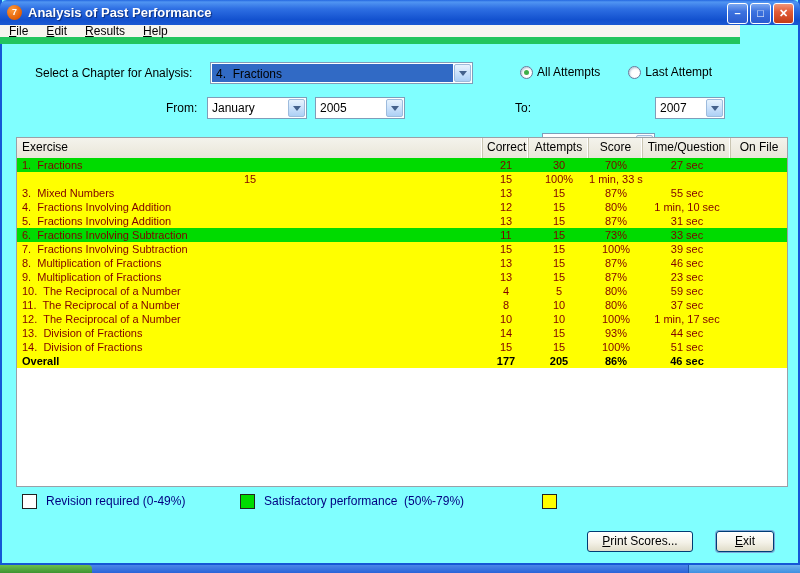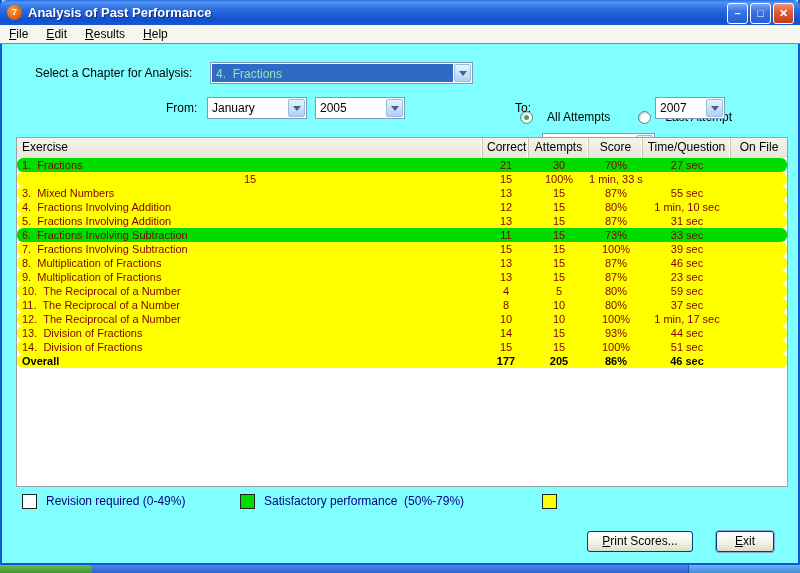--- a/index.html
+++ b/index.html
@@ -17,55 +17,55 @@
               background:radial-gradient(circle at 35% 30%,#FF9A3C,#E05A00 75%);
               color:#fff; font-size:9px; font-weight:bold; text-align:center; line-height:15px; }
   .title-text { color:#fff; font-weight:bold; font-size:13px; margin-left:6px;
                 text-shadow:1px 1px 1px #0A2C7A; }
   .win-btns { position:absolute; right:6px; top:3px; display:flex; gap:2px; }
   .win-btn { width:21px; height:21px; border-radius:3px; border:1px solid #fff;
              color:#fff; font-size:11px; line-height:19px; text-align:center; font-weight:bold;
              background:linear-gradient(180deg,#7AA7F0 0%,#3C72DF 40%,#2A5CD0 100%); }
   .win-btn.close { background:linear-gradient(180deg,#F09579 0%,#E25C37 40%,#C33C15 100%); }
 
-  .menubar { position:absolute; left:-2px; top:25px; width:800px; height:19px;
-             background:#F6F5F0; border-bottom:1px solid #22c55e; display:flex; align-items:center; }
+  .menubar { position:absolute; left:-2px; top:25px; width:740px; height:19px;
+             background:#F6F5F0; border-bottom:7px solid #22c55e; display:flex; align-items:center; }
   .menu-item { display:inline-block; padding:0 9px; font-size:12px; color:#000; line-height:18px; }
   .menu-item::first-letter { text-decoration:underline; }
 
   
   .label { position:absolute; font-size:12px; color:#000; }
   .combo { position:absolute; height:22px; background:#fff; border:1px solid #7F9DB9; display:flex; }
   .combo .text { flex:1; font-size:12px; line-height:20px; padding-left:4px; color:#000;
                  white-space:pre; overflow:hidden; }
-  .combo.highlighted .text { background:#316AC5; color:#86efac; margin:1px 0 1px 1px; }
+  .combo.highlighted .text { background:#316AC5; color:#000000; margin:1px 0 1px 1px; }
   .combo .drop { width:17px; margin:1px; border:1px solid #9DBBDD; border-radius:2px;
                  background:linear-gradient(180deg,#E8F3FD 0%,#C5DEFA 60%,#ADD0F5 100%);
                  display:flex; align-items:center; justify-content:center; }
   .arrow-down { width:0; height:0; border-left:4px solid transparent; border-right:4px solid transparent;
                 border-top:5px solid #44618B; }
 
   .radio-group { position:absolute; display:flex; gap:28px; }
-  .radio-option { display:flex; align-items:center; gap:14px; font-size:12px; color:#000;margin-top:45px; }
+  .radio-option { display:flex; align-items:center; gap:4px; font-size:12px; color:#000; }
   .radio { width:13px; height:13px; border-radius:50%; background:#fff;
            border:1px solid #65799B; box-shadow:inset 1px 1px 2px #B9C8D8; position:relative; }
   .radio.checked::after { content:''; position:absolute; left:3px; top:3px; width:5px; height:5px;
                           border-radius:50%; background:#3FAE49; }
 
   
   .table-wrap { position:absolute; left:14px; top:137px; width:772px; height:350px;
                 background:#fff; border:1px solid #9AA0A8; }
   .tgrid { display:grid; grid-template-columns:1fr 46px 60px 54px 88px 56px; }
   .thead { background:linear-gradient(180deg,#F4F3EC,#E9E6D8); height:20px; }
   .thead .hcell { font-size:12px; color:#000; line-height:19px; padding:0 4px;
                   border-right:1px solid #C9C5B2; box-shadow:inset -1px 0 0 #fff; text-align:center;
                   overflow:hidden; white-space:nowrap; }
   .thead .hcell.first { text-align:left; padding-left:5px; }
   .thead .hcell.last { border-right:none; box-shadow:none; }
-  .trow { height:14px; font-size:11px; line-height:14px; color:#800000;border-radius:6px; }
+  .trow { height:14px; font-size:11px; line-height:14px; color:#800000; }
   .trow .cell { text-align:center; overflow:hidden; white-space:pre; }
   .trow .cell.first { text-align:left; padding-left:5px; }
   .trow.satisfactory { background:#00DB00; }
   .trow.outstanding { background:#FFFF00; }
   .trow.overall { background:#FFFF00; color:#000; font-weight:bold; }
 
   
   .legend-item { position:absolute; top:492px; display:flex; align-items:center; gap:9px; height:18px; }
   .swatch { width:15px; height:15px; border:1px solid #222; }
   .legend-label { font-size:12px; color:#000080; white-space:pre; }

